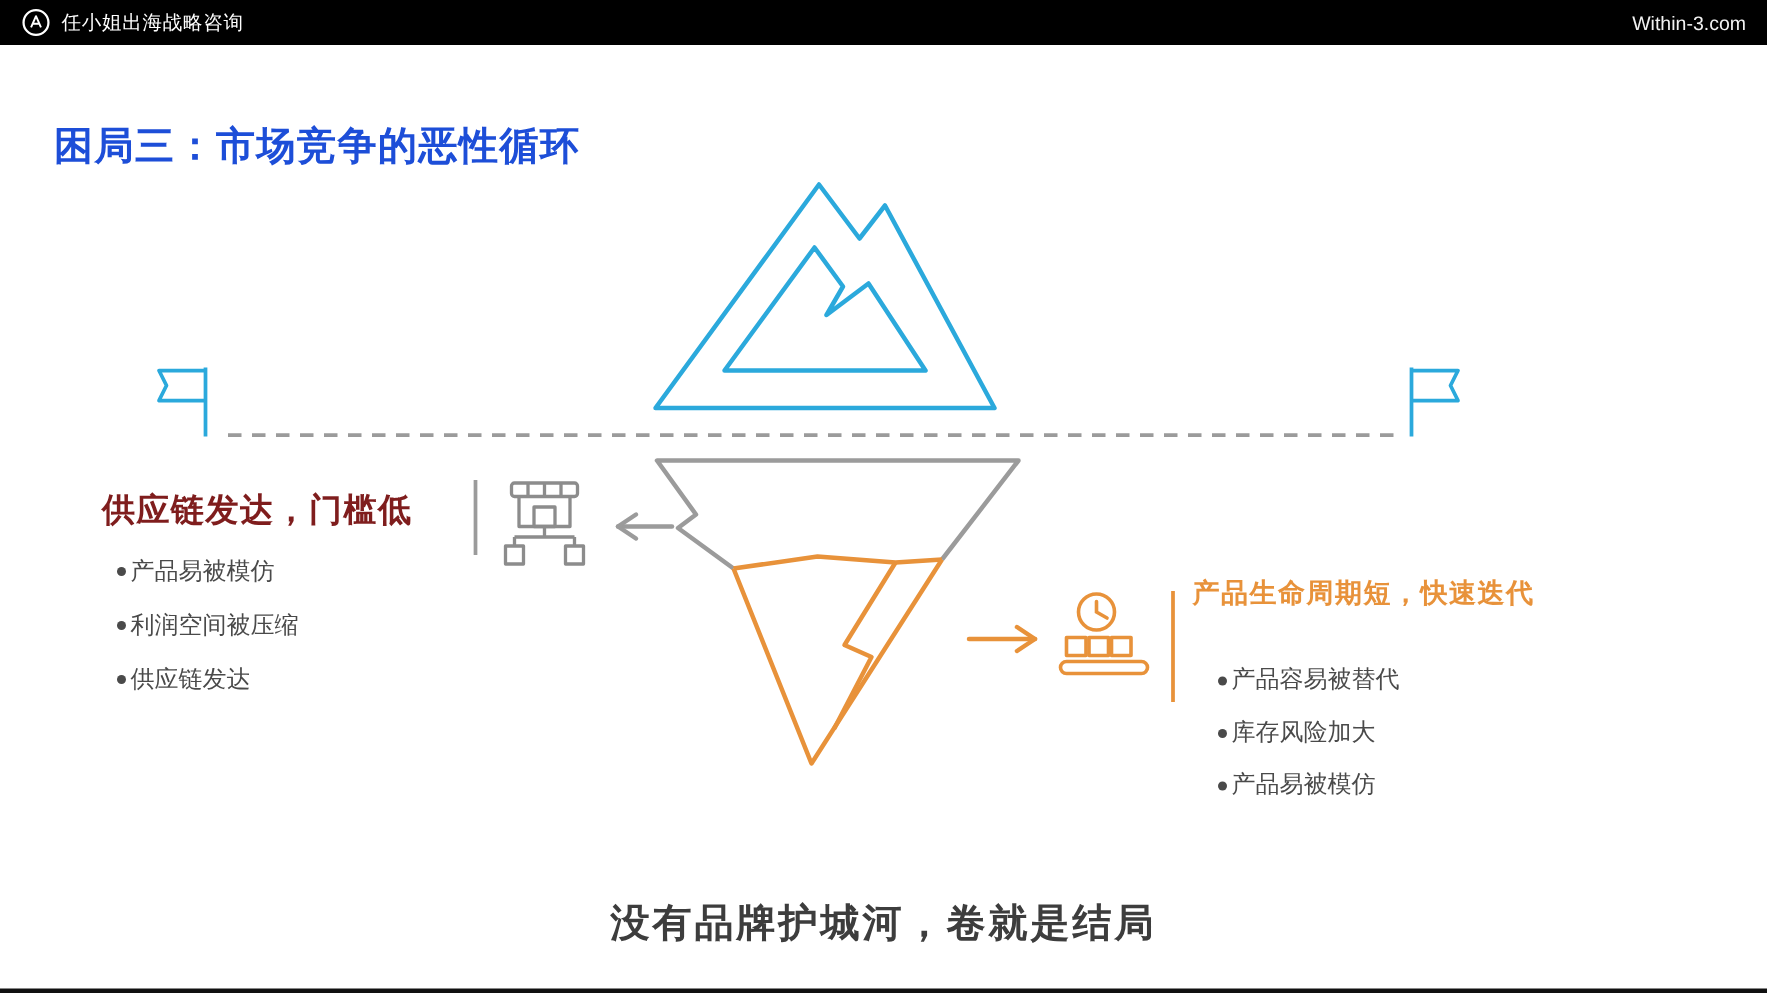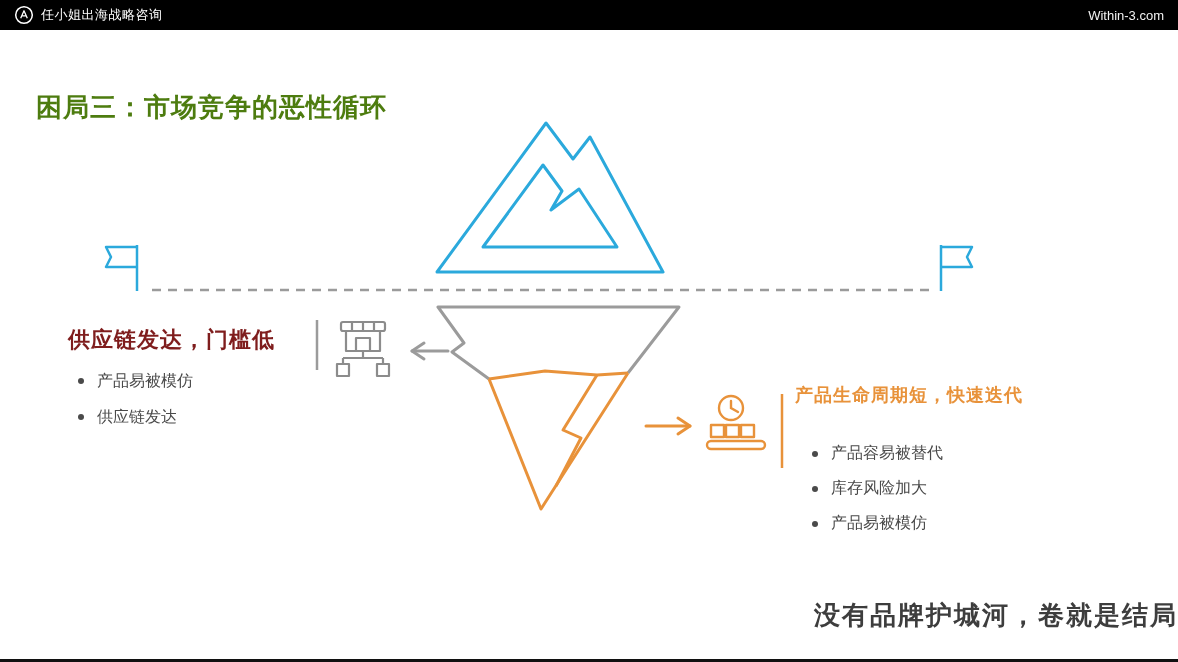--- a/index.html
+++ b/index.html
@@ -10,40 +10,40 @@
   
   .header{
     position:absolute;top:0;left:0;width:100%;height:30px;background:#000;
     display:flex;align-items:center;padding:0 14px;box-sizing:border-box;color:#fff;
   }
   .brand{display:flex;align-items:center;gap:7px;font-size:13px;letter-spacing:.5px;}
   .header .spacer{flex:1;}
   .site{font-size:13px;color:#f2f2f2;}
   
   .slide-title{
-    position:absolute;left:36px;top:90px;font-size:26px;font-weight:bold;
-    color:#4d7c0f;letter-spacing:1px;
+    position:absolute;left:36px;top:80px;font-size:26px;font-weight:bold;
+    color:#1d4ed8;letter-spacing:1px;
   }
   .left-heading{
     position:absolute;left:68px;top:325px;font-size:22px;font-weight:bold;
     color:#7f1d1d;letter-spacing:1px;
   }
   .right-heading{
     position:absolute;left:795px;top:383px;font-size:18px;font-weight:bold;
     color:#E8923A;letter-spacing:1px;font-family:Liberation Serif, serif;
   }
   ul.bullets{list-style:none;margin:0;padding:0;position:absolute;}
-  ul.bullets li{display:flex;align-items:center;gap:13px;font-size:16px;color:#4a4a4a;}
+  ul.bullets li{display:flex;align-items:center;gap:3px;font-size:16px;color:#4a4a4a;}
   .left-bullets{left:78px;top:363px;}
   .left-bullets li{height:36px;}
   .right-bullets{left:812px;top:436px;}
   .right-bullets li{height:35px;}
   .dot{width:6px;height:6px;border-radius:50%;background:#4a4a4a;flex:none;}
   .conclusion{
-    position:absolute;left:0;top:598px;width:100%;text-align:right;
+    position:absolute;left:0;top:598px;width:100%;text-align:center;
     font-size:26px;font-weight:bold;color:#3d3d3d;letter-spacing:2px;
   }
   .footer-bar{position:absolute;left:0;bottom:0;width:100%;height:3px;background:#101010;}
   .diagram{position:absolute;left:0;top:0;}
 </style>
 </head>
 <body>
 
 <div class="header">
   <div class="brand">
@@ -124,20 +124,24 @@
 <div class="slide-title">困局三：市场竞争的恶性循环</div>
 
 <div class="left-heading">供应链发达，门槛低</div>
 <ul class="bullets left-bullets">
   <li>
     <span class="dot"></span>
     <span>产品易被模仿</span>
   </li>
   <li>
     <span class="dot"></span>
+    <span>利润空间被压缩</span>
+  </li>
+  <li>
+    <span class="dot"></span>
     <span>供应链发达</span>
   </li>
 </ul>
 
 <div class="right-heading">产品生命周期短，快速迭代</div>
 <ul class="bullets right-bullets">
   <li>
     <span class="dot"></span>
     <span>产品容易被替代</span>
   </li>

